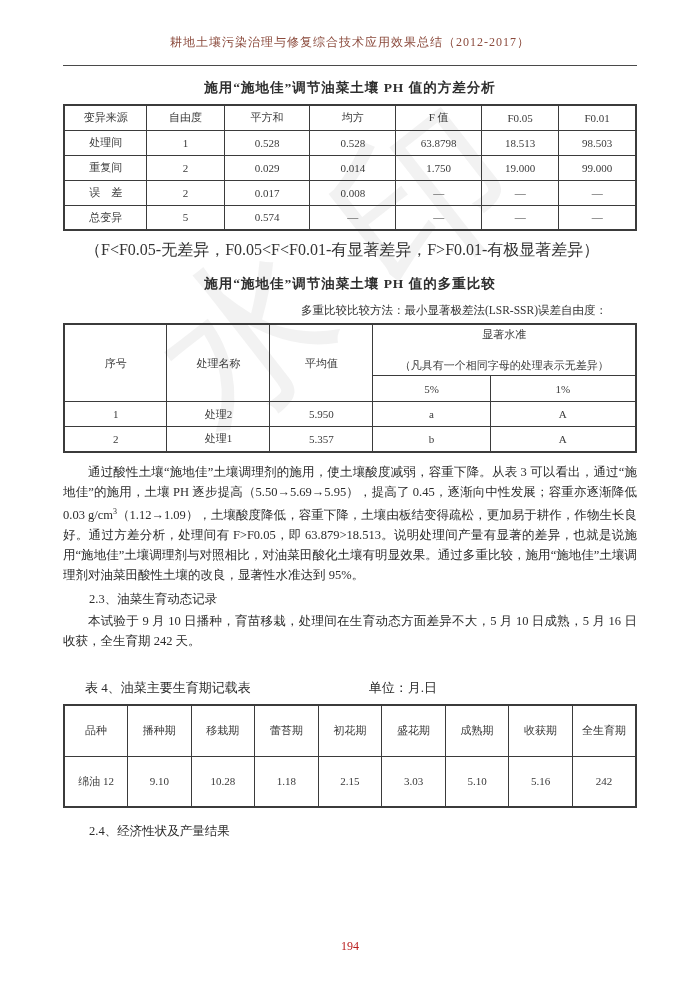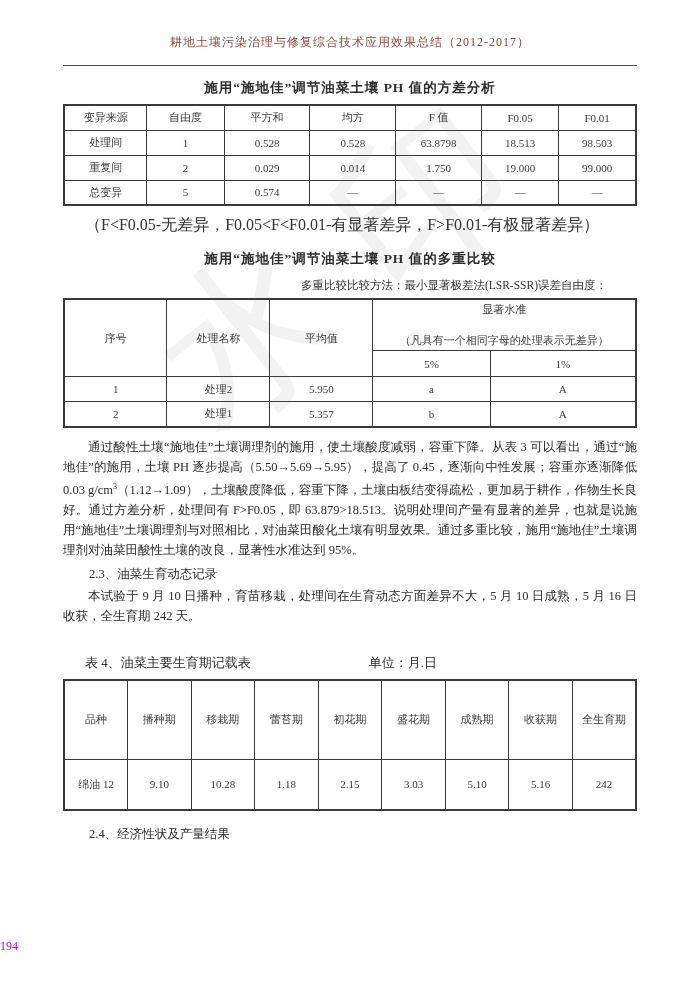--- a/index.html
+++ b/index.html
@@ -39,27 +39,27 @@
   .sig-line1 { margin-bottom:16px; }
 
   .para { margin-top:9px; font-size:12.5px; line-height:20px; text-align:justify;
           text-indent:2em; color:#2b2b2b; }
   .heading { margin-top:2px; padding-left:26px; font-size:12.5px; line-height:24px; color:#2b2b2b; }
 
   .tbl-caption { margin-top:28px; display:flex; padding-left:22px; font-size:13px; color:#2b2b2b; }
   .tbl-caption .unit { margin-left:118px; }
 
   .growth { margin-top:7px; }
-  .growth .hd td { height:80px; }
+  .growth .hd td { height:52px; }
   .growth .datarow td { height:50px; }
 
   .h24 { margin-top:11px; }
 
-  .page-number { position:absolute; bottom:36px; left:0; width:100%; 
-                 font-size:12px; color:#a21caf; z-index:2; }
+  .page-number { position:absolute; bottom:36px; left:0; width:100%; text-align:center;
+                 font-size:12px; color:#b91c1c; z-index:2; }
 
   .watermark {
     position:absolute; top:300px; left:110px; z-index:1;
     font-size:170px; letter-spacing:55px; white-space:nowrap;
     color:rgba(110,110,110,0.09);
     transform:rotate(-38deg); transform-origin:left top;
     pointer-events:none; user-select:none;
   }
   sup { font-size:8px; }
 </style>
@@ -106,20 +106,29 @@
       <tr>
         <td>重复间</td>
         <td>2</td>
         <td>0.029</td>
         <td>0.014</td>
         <td>1.750</td>
         <td>19.000</td>
         <td>99.000</td>
       </tr>
       <tr>
+        <td>误　差</td>
+        <td>2</td>
+        <td>0.017</td>
+        <td>0.008</td>
+        <td>—</td>
+        <td>—</td>
+        <td>—</td>
+      </tr>
+      <tr>
         <td>总变异</td>
         <td>5</td>
         <td>0.574</td>
         <td>—</td>
         <td>—</td>
         <td>—</td>
         <td>—</td>
       </tr>
     </tbody>
       </table>

